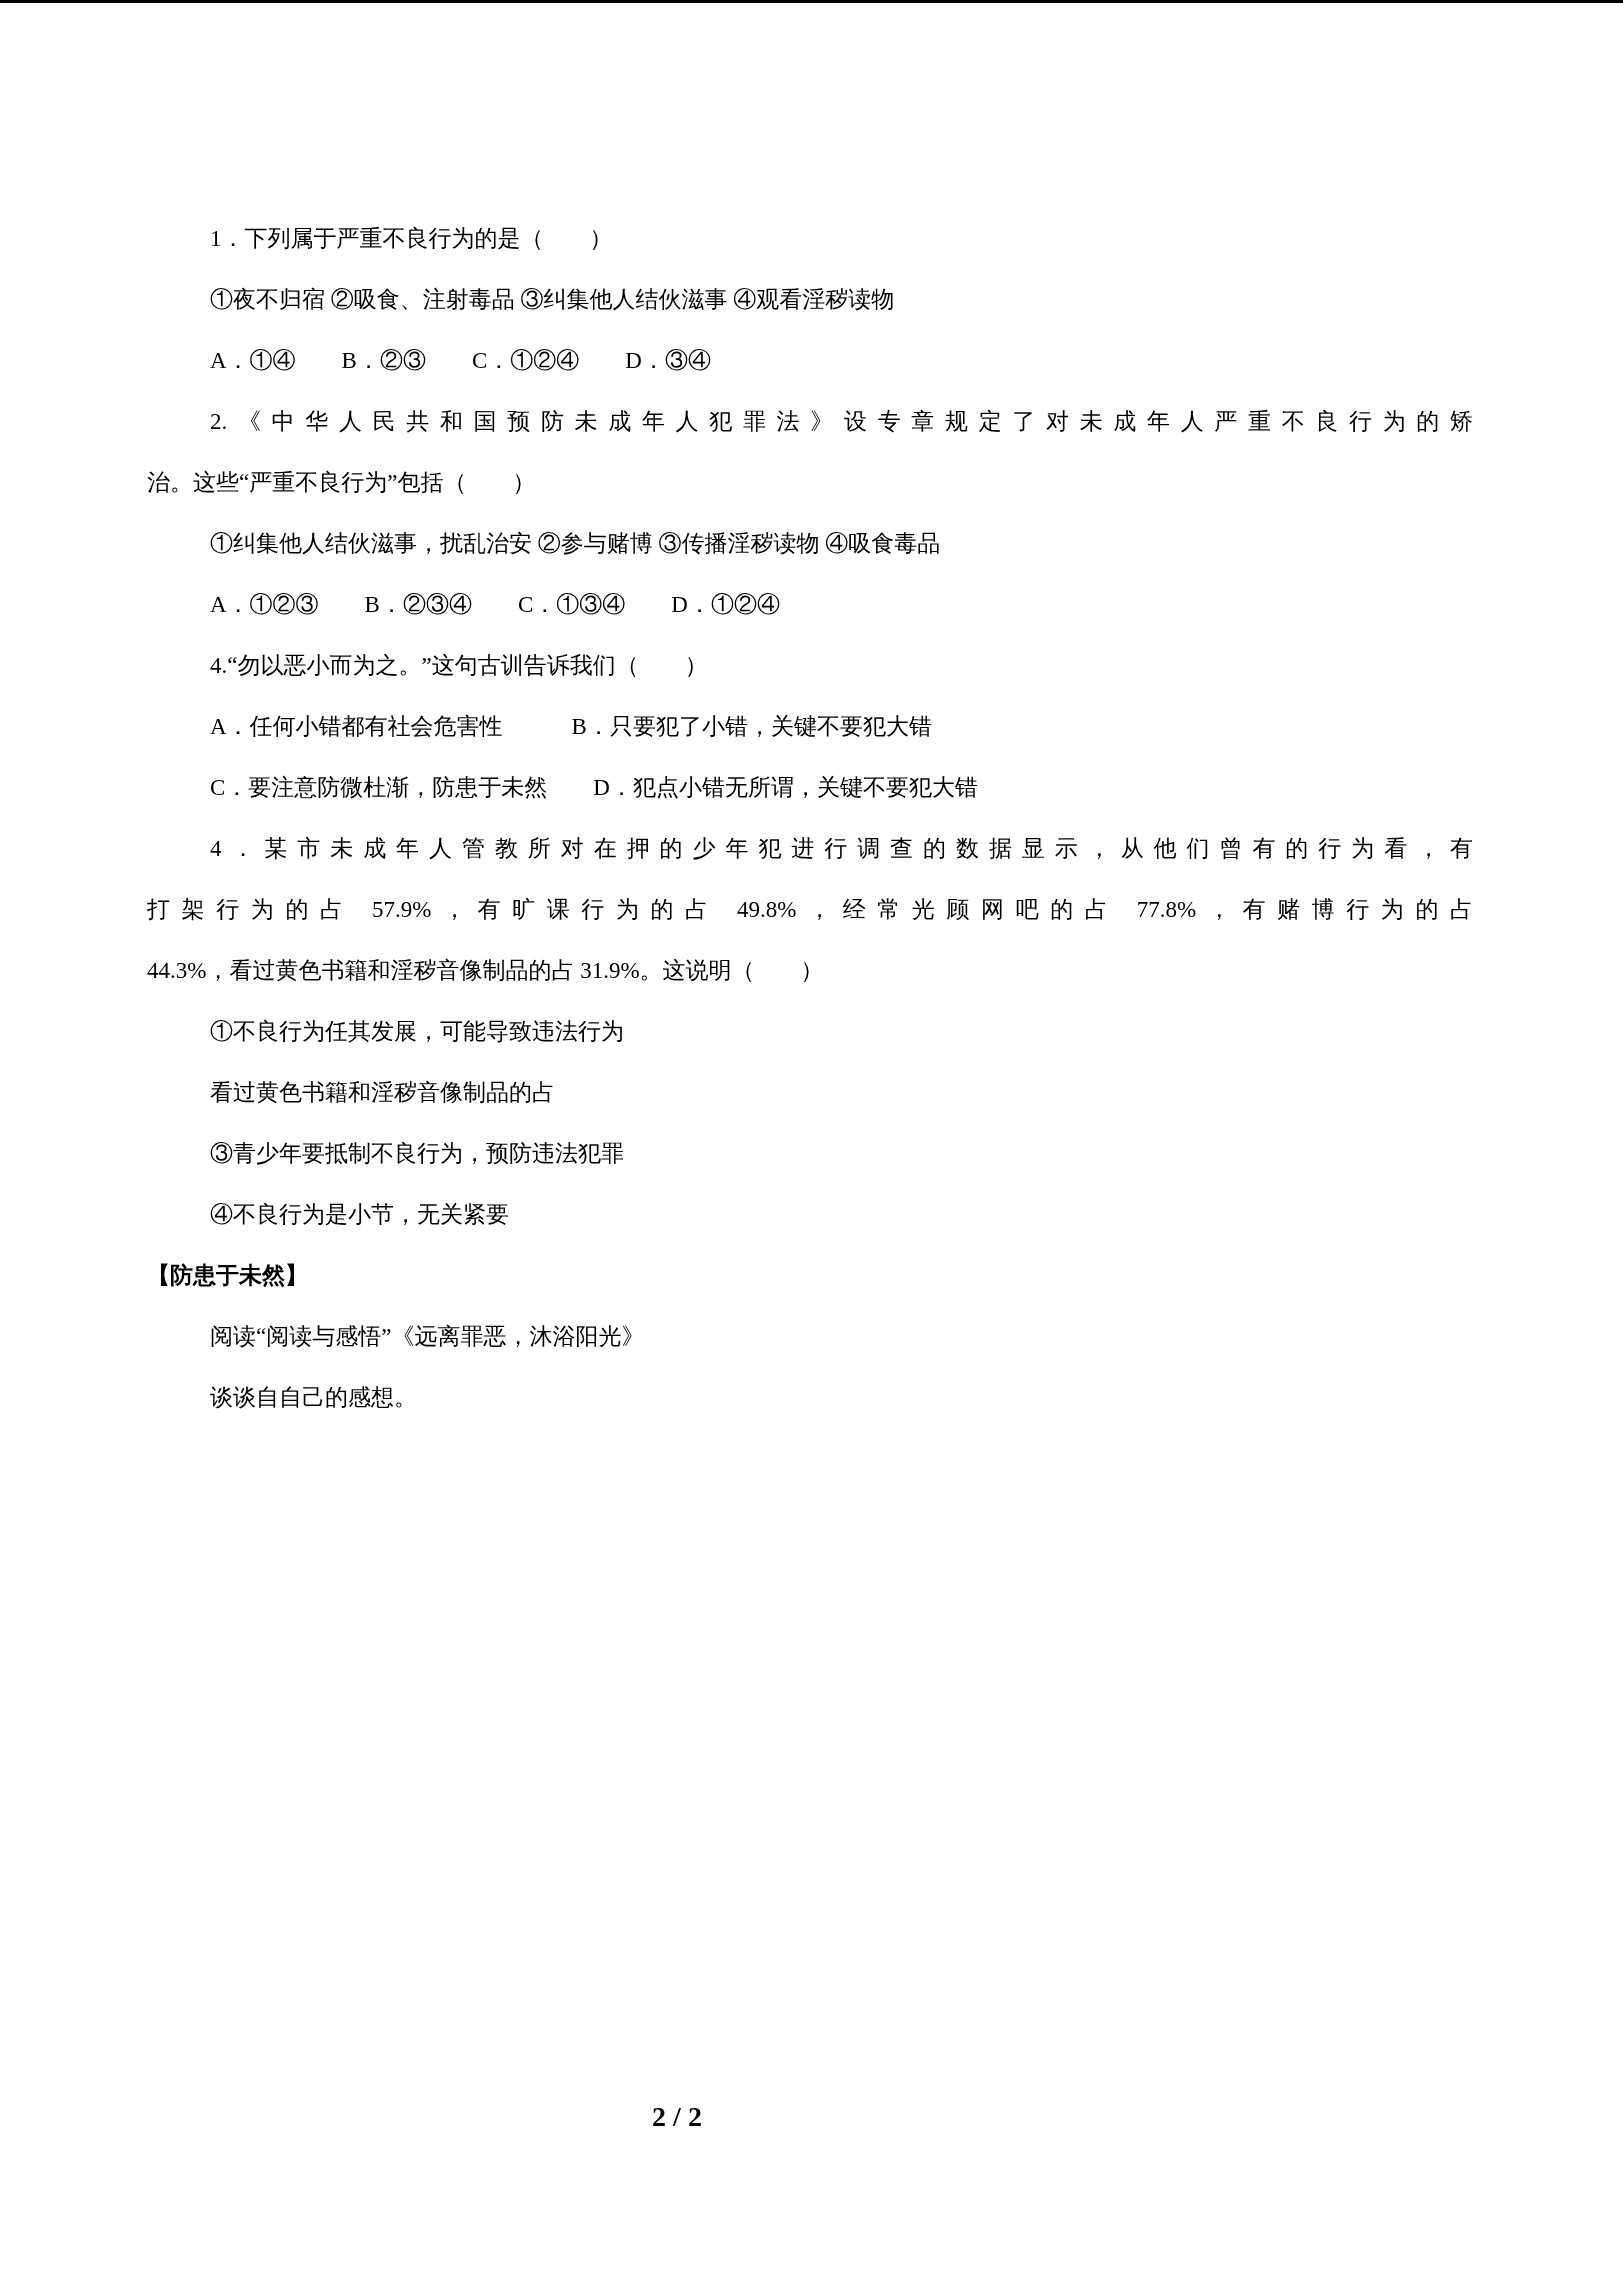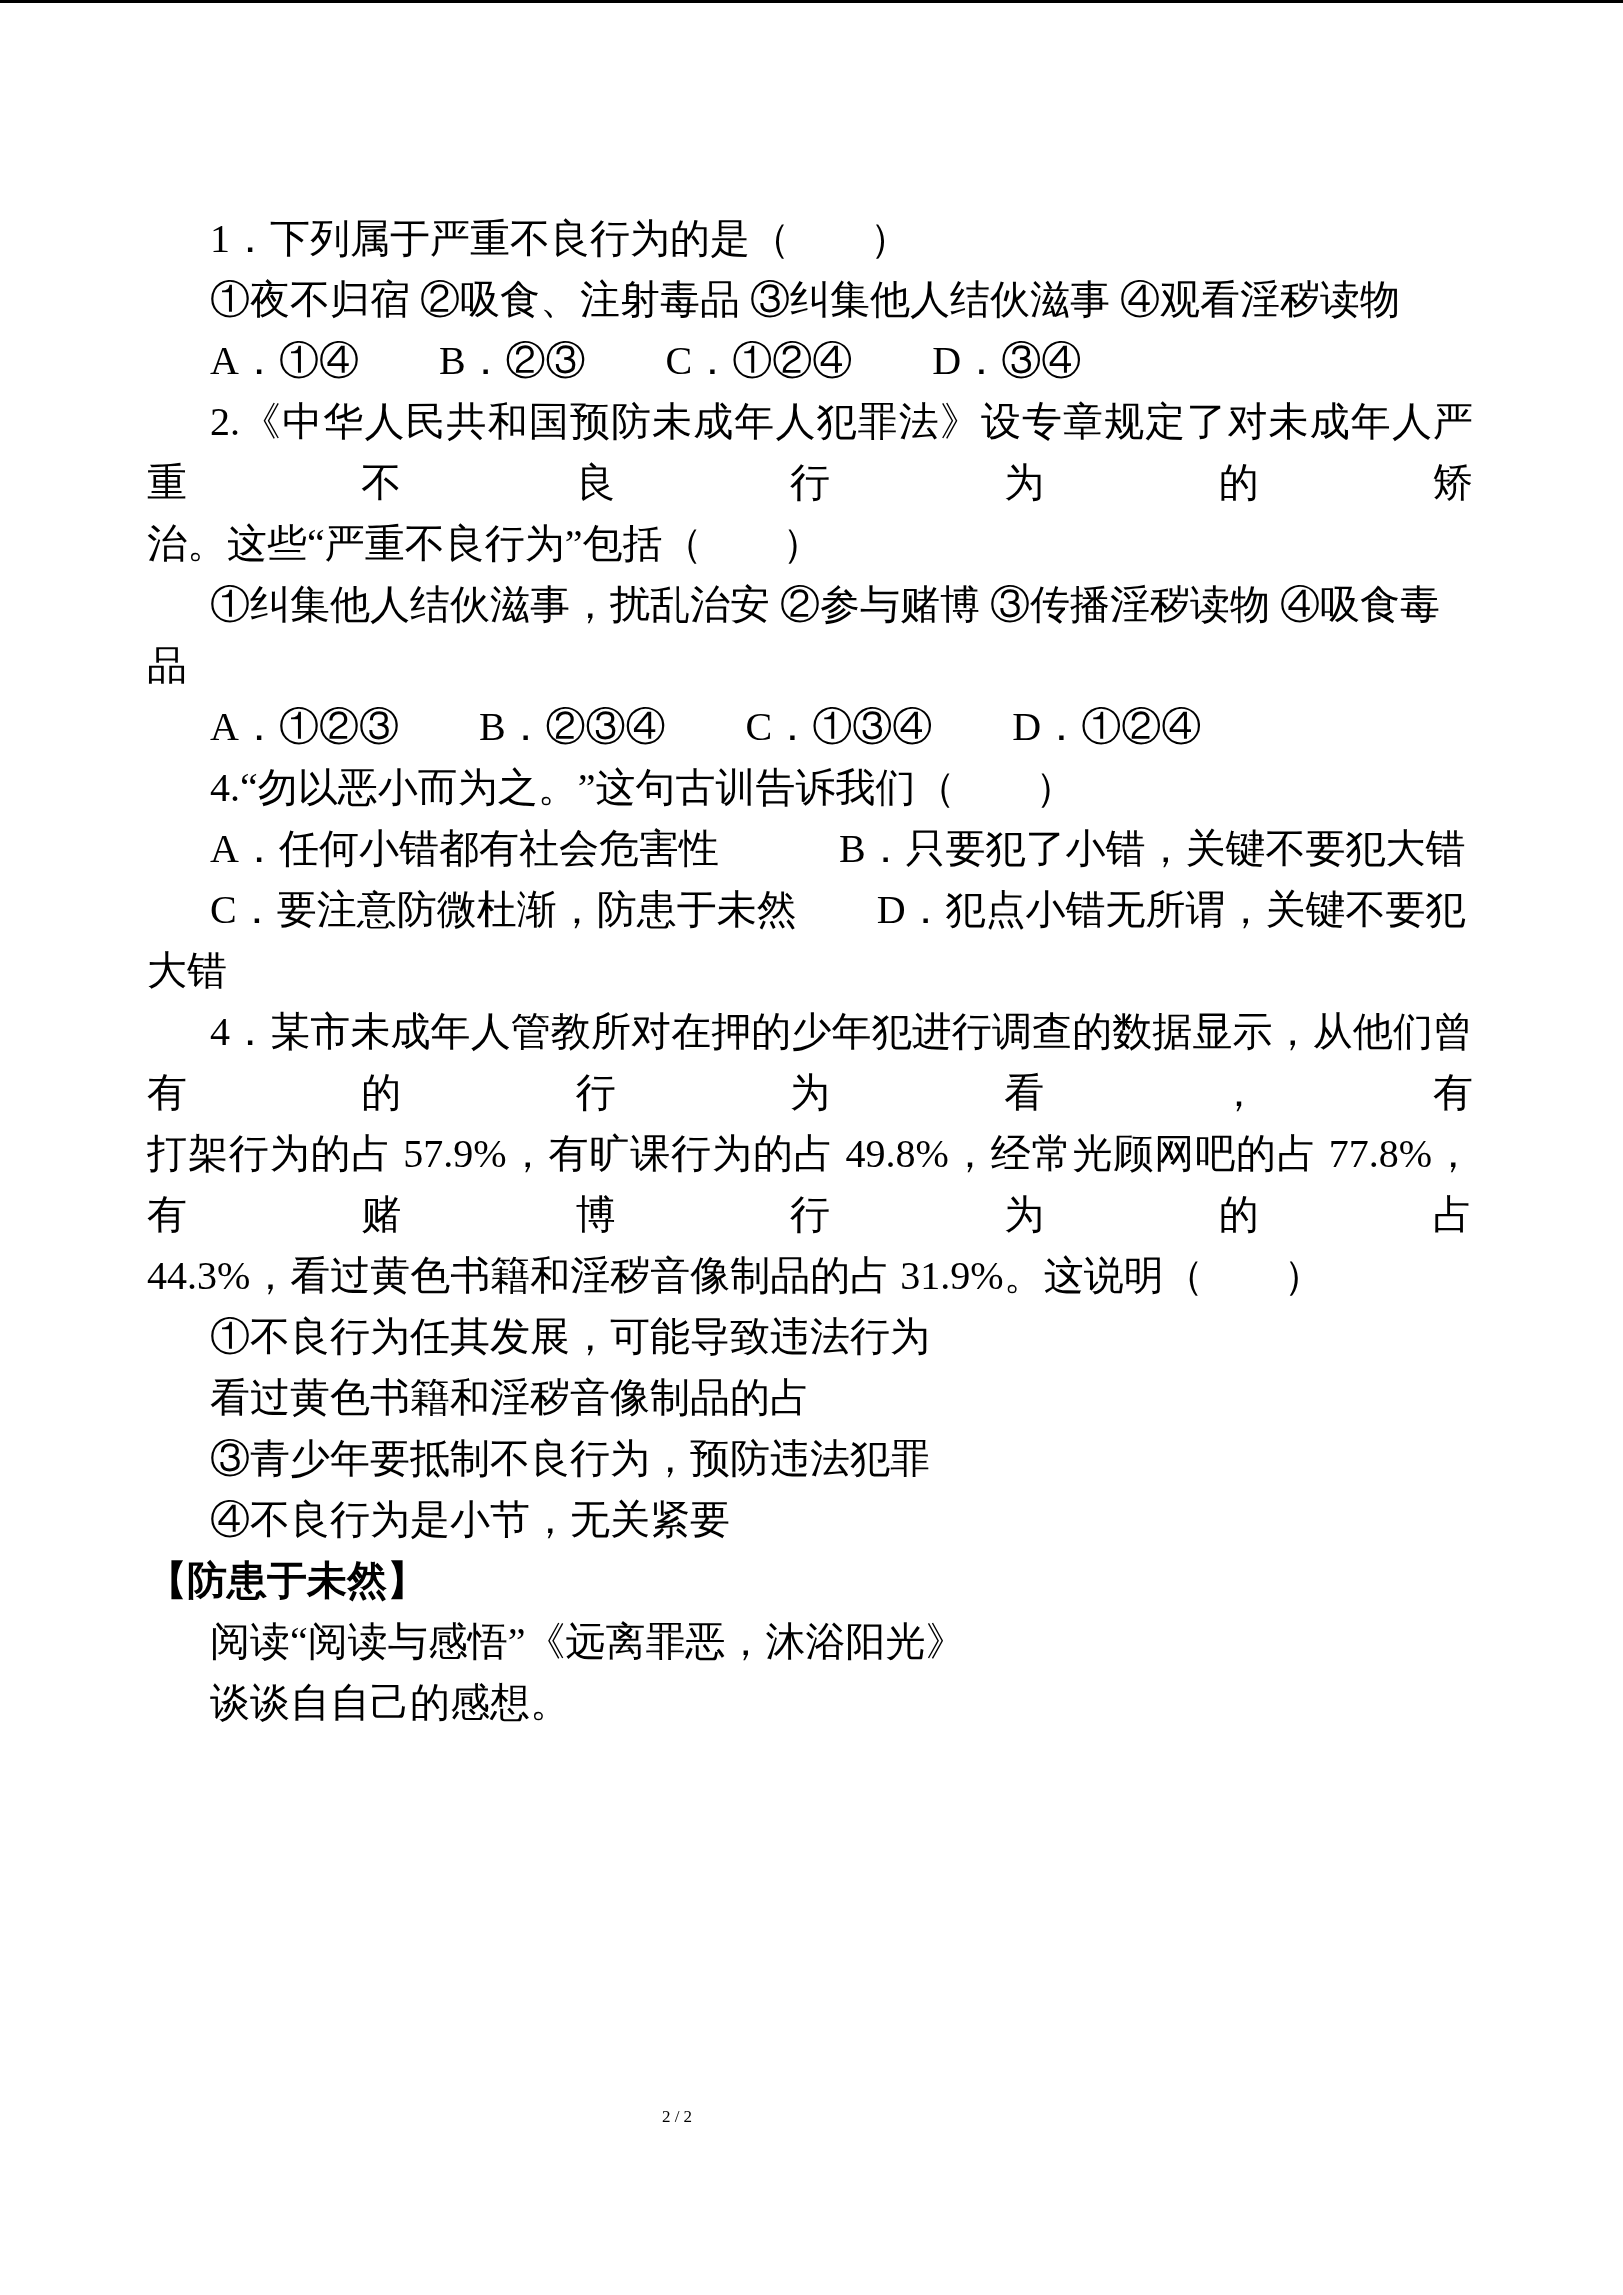--- a/index.html
+++ b/index.html
@@ -20,21 +20,21 @@
     left: 0;
     width: 1623px;
     height: 3.4px;
     background: #000000;
   }
   .content {
     position: absolute;
     top: 208px;
     left: 147px;
     width: 1326px;
-    font-size: 40px;
+    font-size: 23px;
     line-height: 61px;
     text-align: left;
   }
   .ln {
     margin: 0;
     padding: 0;
     min-height: 61px;
   }
   .indent {
     text-indent: 63px;
@@ -45,22 +45,22 @@
   }
   .bold {
     font-weight: bold;
   }
   .footer {
     position: absolute;
     top: 2103px;
     left: 0;
     width: 1354px;
     text-align: center;
-    font-size: 17px;
-    font-weight: normal;
+    font-size: 28px;
+    font-weight: bold;
     line-height: 27px;
   }
 </style>
 </head>
 <body>
 
 <div class="topbar"></div>
 
 <main class="content">
   <p class="ln indent">1．下列属于严重不良行为的是（　　）</p>

